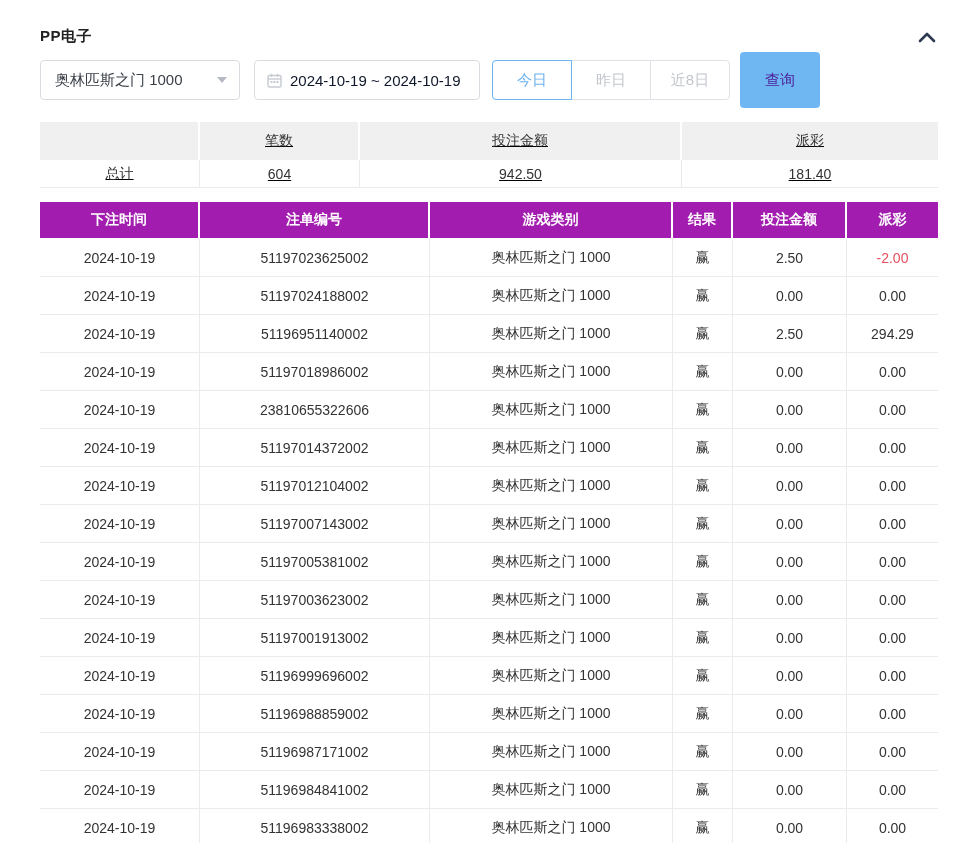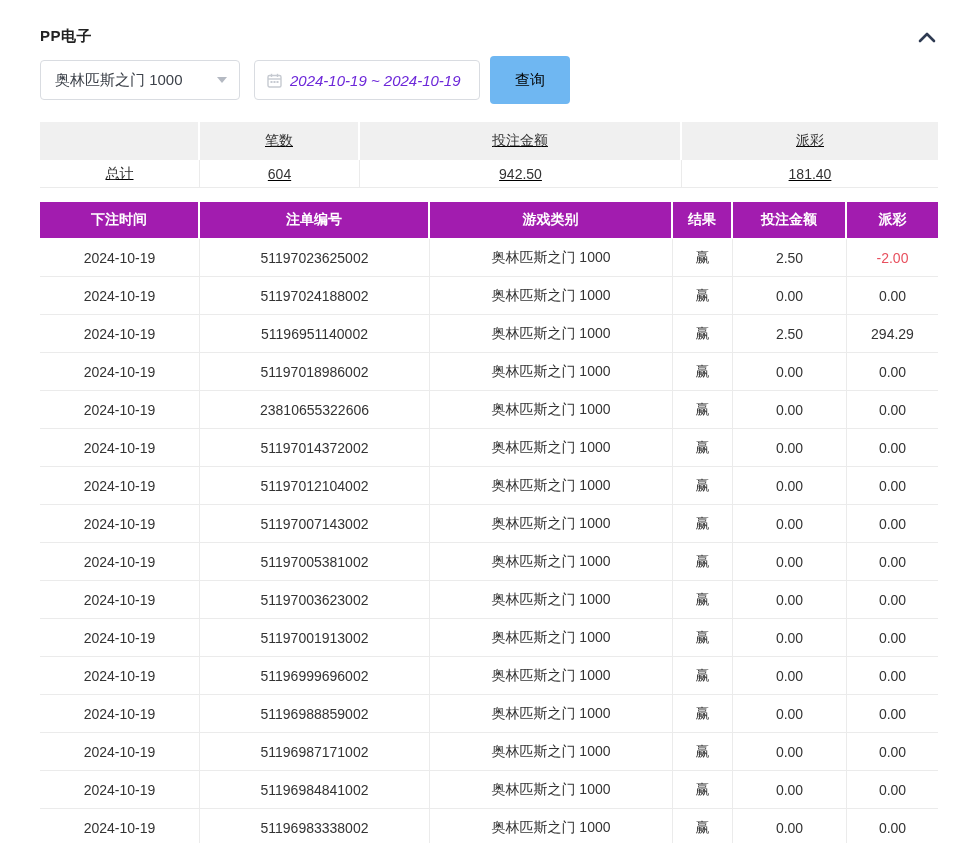--- a/index.html
+++ b/index.html
@@ -15,31 +15,31 @@
 
   
   .filter-bar { margin-top:14px; display:flex; align-items:center; height:40px; }
   .select-box { width:200px; height:40px; border:1px solid #d9dce1; border-radius:4px;
     display:flex; align-items:center; padding:0 12px 0 14px; cursor:pointer; background:#fff; }
   .select-box .val { flex:1; font-size:15px; color:#3c4149; }
   .caret { width:0; height:0; border-left:5px solid transparent; border-right:5px solid transparent;
     border-top:6px solid #b4b9c2; margin-left:6px; }
   .date-box { width:226px; height:40px; border:1px solid #d9dce1; border-radius:4px;
     display:flex; align-items:center; padding:0 10px 0 12px; margin-left:14px; cursor:pointer; background:#fff; }
-  .date-box .val { font-size:15px; color:#6d28d9; margin-left:8px; white-space:nowrap;font-style:italic; }
+  .date-box .val { font-size:15px; color:#0f172a; margin-left:8px; white-space:nowrap; }
 
   .btn-group { display:flex; margin-left:12px; }
   .qbtn { height:40px; width:80px; background:#fff; border:1px solid #dde1e6;
     font-size:15px; color:#c2c6cc; cursor:pointer; margin-left:-1px;
     font-family:inherit; position:relative; }
   .qbtn:first-child { margin-left:0; border-radius:4px 0 0 4px; }
   .qbtn:last-child { border-radius:0 4px 4px 0; }
   .qbtn.active { border-color:#6cb2ef; color:#6cb2ef; z-index:2; }
-  .search-btn { height:48px; width:80px; margin-left:10px; background:#6fb7f2; border:none;
-    border-radius:4px; color:#000000; font-size:15px; cursor:pointer; font-family:inherit; }
+  .search-btn { height:56px; width:80px; margin-left:10px; background:#6fb7f2; border:none;
+    border-radius:4px; color:#4c1d95; font-size:15px; cursor:pointer; font-family:inherit; }
 
   
   table { border-collapse:separate; border-spacing:0; table-layout:fixed; width:898px; font-size:14px; }
 
   .summary-table { margin-top:22px;text-decoration:underline; }
   .summary-table th { height:38px; background:#f0f0f0; color:#333; font-weight:normal;
     text-align:center; border-right:2px solid #fff; }
   .summary-table th:last-child { border-right:none; }
   .summary-table td { height:28px; text-align:center; color:#333; background:#fff;
     border-bottom:1px solid #ebebeb; border-right:1px solid #ebebeb; }
@@ -85,20 +85,25 @@
           <line x1="4.5" y1="0.8" x2="4.5" y2="4" stroke="#c6cad1" stroke-width="1.4"></line>
           <line x1="10.5" y1="0.8" x2="10.5" y2="4" stroke="#c6cad1" stroke-width="1.4"></line>
           <rect x="3.5" y="8" width="2" height="2" fill="#c6cad1"></rect>
           <rect x="6.5" y="8" width="2" height="2" fill="#c6cad1"></rect>
           <rect x="9.5" y="8" width="2" height="2" fill="#c6cad1"></rect>
         </svg>
       </span>
       <span class="val">2024-10-19 ~ 2024-10-19</span>
     </div>
 
+    <div class="btn-group">
+      <button class="qbtn active">今日</button>
+      <button class="qbtn">昨日</button>
+      <button class="qbtn">近8日</button>
+    </div>
 
     <button class="search-btn">查询</button>
   </div>
 
   <table class="summary-table">
     <colgroup>
         <col style="width:160px">
         <col style="width:160px">
         <col style="width:322px">
         <col style="width:256px">

